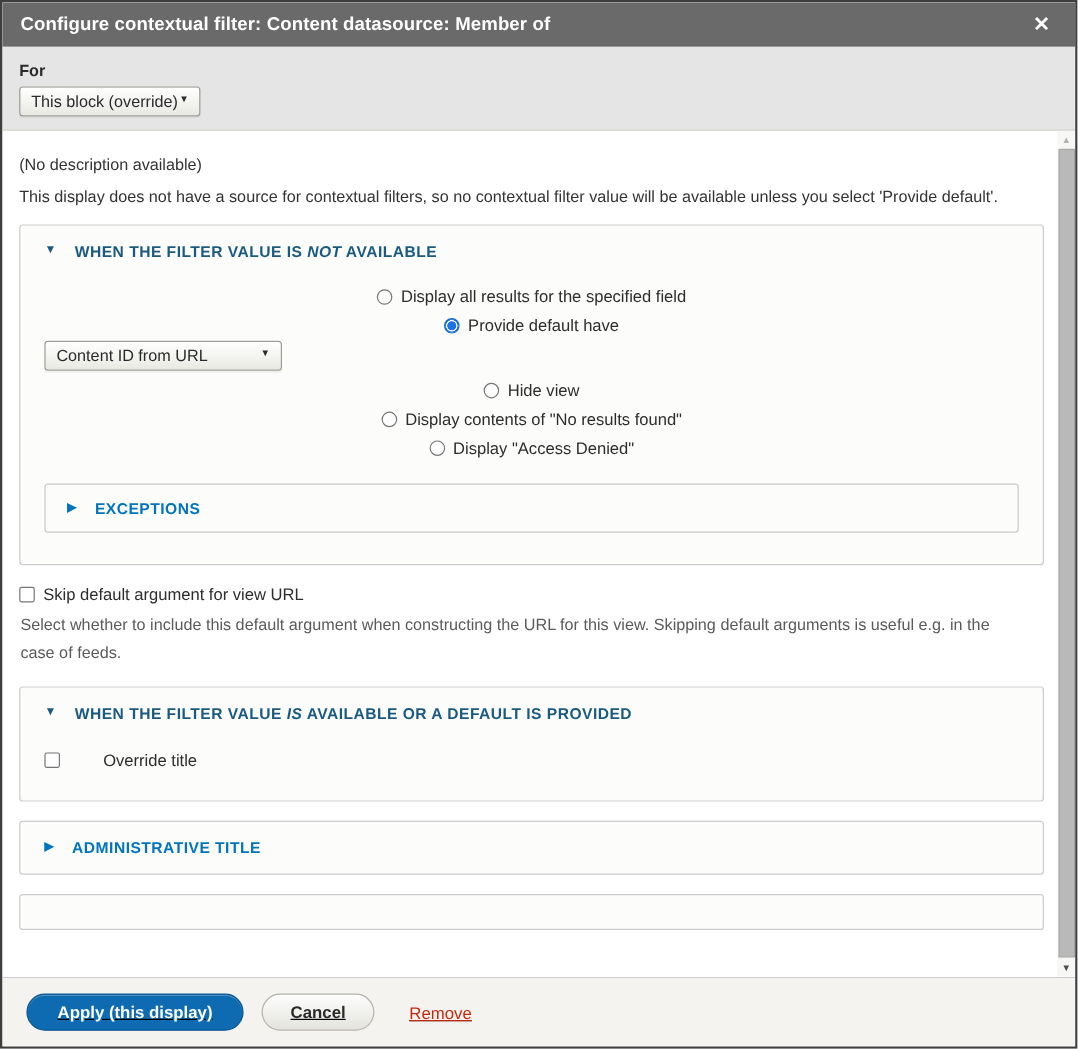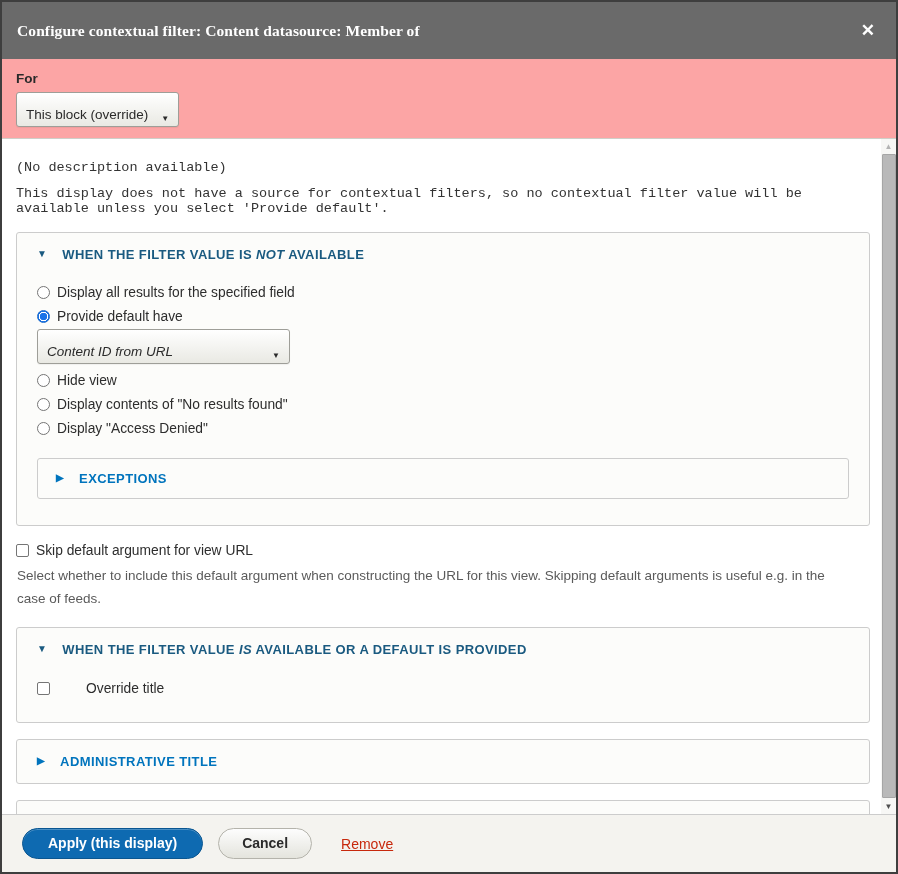--- a/index.html
+++ b/index.html
@@ -6,81 +6,80 @@
   body { font-family:"Liberation Sans", sans-serif; }
 
   .dialog {
     width:898px; height:874px; box-sizing:border-box;
     border:2px solid #3e3e3e; background:#fff;
     display:flex; flex-direction:column; overflow:hidden;
   }
 
   
   .header {
-    flex:0 0 auto; height:57px; background:#6a6a6a;
+    flex:0 0 auto; height:37px; background:#6a6a6a;
     display:flex; align-items:center; justify-content:space-between;
     padding:0 15px;
-    font-family:Liberation Serif, serif;
   }
   .header .title { color:#fff; font-size:15.5px; font-weight:bold; letter-spacing:0.1px; }
   .header .close { color:#fff; font-size:17px; font-weight:bold; cursor:pointer; line-height:1; padding:4px 6px; }
 
   
   .for-section {
-    flex:0 0 auto; background:#fca5a5; border-bottom:1px solid #cfcfc8;
+    flex:0 0 auto; background:#e5e5e5; border-bottom:1px solid #cfcfc8;
     padding:12px 14px 11px;
   }
   .for-label { font-weight:bold; font-size:13.5px; color:#2a2a2a; margin-bottom:6px; }
   .select-box {
-    display:inline-flex; align-items:flex-end; gap:13px;
+    display:inline-flex; align-items:flex-start; gap:1px;
     border:1px solid #9e9e98; border-radius:3px;
     background:linear-gradient(#ffffff,#e9e9e3);
-    padding:14px 9px 4px 9px; font-size:13.5px; color:#2a2a2a; cursor:pointer;
+    padding:4px 9px 4px 9px; font-size:13.5px; color:#2a2a2a; cursor:pointer;
     box-shadow:0 1px 1px rgba(0,0,0,0.05);
   }
   .select-box .arrow { font-size:8px; color:#2b2b2b; transform:translateY(1px); }
 
   
   .scroll-wrap { flex:1 1 auto; position:relative; background:#fff; overflow:hidden; }
   .scroll-inner {
     position:absolute; top:0; left:0; right:16px; bottom:0;
     padding:10px 10px 0 14px; overflow:hidden;
   }
 
-  .para { font-size:13.5px; color:#333; margin:11px 0 0;font-family:Liberation Mono, monospace; }
+  .para { font-size:13.5px; color:#333; margin:11px 0 0; }
 
   .fieldset {
     border:1px solid #ccc; border-radius:3px; background:#fcfcfa;
     margin-top:16px;
   }
   .summary {
     display:flex; align-items:center; gap:15px;
     padding:14px 20px; cursor:pointer;
     font-weight:bold; font-size:13px; letter-spacing:0.4px;
   }
   .summary.expanded { color:#1a5a80; }
   .summary.collapsed { color:#0074bd; }
   .summary .caret { font-size:10px; transform:translateY(-1px); }
   .summary em { font-style:italic; }
 
   .fs-body { padding:0 20px 26px; }
 
   .opt-row { display:flex; align-items:center; gap:7px; margin-top:9px;
-             font-size:13.8px; color:#2d2d2d; cursor:pointer; }
+             font-size:13.8px; color:#2d2d2d; cursor:pointer;justify-content:center; }
   .radio {
     width:13px; height:13px; flex:0 0 auto; box-sizing:border-box;
     border:1px solid #757575; border-radius:50%; background:#fff;
   }
   .radio.checked {
     border:1px solid #1b6ac9;
     background:radial-gradient(circle, #1a73e8 0 3.5px, #ffffff 4px 4.5px, #1a73e8 5px);
   }
 
   .type-label { font-weight:bold; font-size:13.5px; color:#2a2a2a; margin-top:13px; }
-  .type-select { width:253px; box-sizing:border-box; justify-content:space-between; margin-top:5px;font-style:italic; }
+  .type-select { width:198px; box-sizing:border-box; justify-content:space-between; margin-top:5px; }
 
   .sub-fieldset { margin-top:22px; border:1px solid #ccc; border-radius:3px; background:#fcfcfa; }
   .sub-fieldset .summary { padding:12px 18px; }
 
   .skip-section { margin-top:17px; }
   .cb-row { display:flex; align-items:center; gap:7px; font-size:13.8px; color:#2d2d2d; cursor:pointer; }
   .checkbox {
     width:13px; height:13px; flex:0 0 auto; box-sizing:border-box;
     border:1px solid #757575; border-radius:2px; background:#fff;
   }
@@ -96,21 +95,21 @@
   .sb-up { top:1px; color:#b3b3b3; }
   .sb-down { bottom:1px; color:#4f4f4f; }
   .sb-thumb {
     position:absolute; top:15px; bottom:16px; left:1px; width:12px;
     background:#b9b9b9; border:1px solid #a6a6a6; border-radius:1px; cursor:grab;
   }
 
   
   .footer {
     flex:0 0 auto; height:57px; background:#f4f3ef; border-top:1px solid #ccc;
-    display:flex; align-items:center; padding:0 20px; gap:15px;
+    display:flex; align-items:center; padding:0 20px; gap:15px;text-decoration:underline;
   }
   .btn { font-family:inherit; font-weight:bold; font-size:14px; cursor:pointer; }
   .btn-primary {
     background:#0e6ab1; border:1px solid #0a5691; border-radius:17px;
     color:#fff; padding:6px 25px 7px;
     box-shadow:inset 0 1px 0 rgba(255,255,255,0.25);
   }
   .btn-secondary {
     background:linear-gradient(#fdfdfd,#e4e4dd); border:1px solid #b4b3ab;
     border-radius:17px; color:#2a2a2a; padding:6px 23px 7px;

